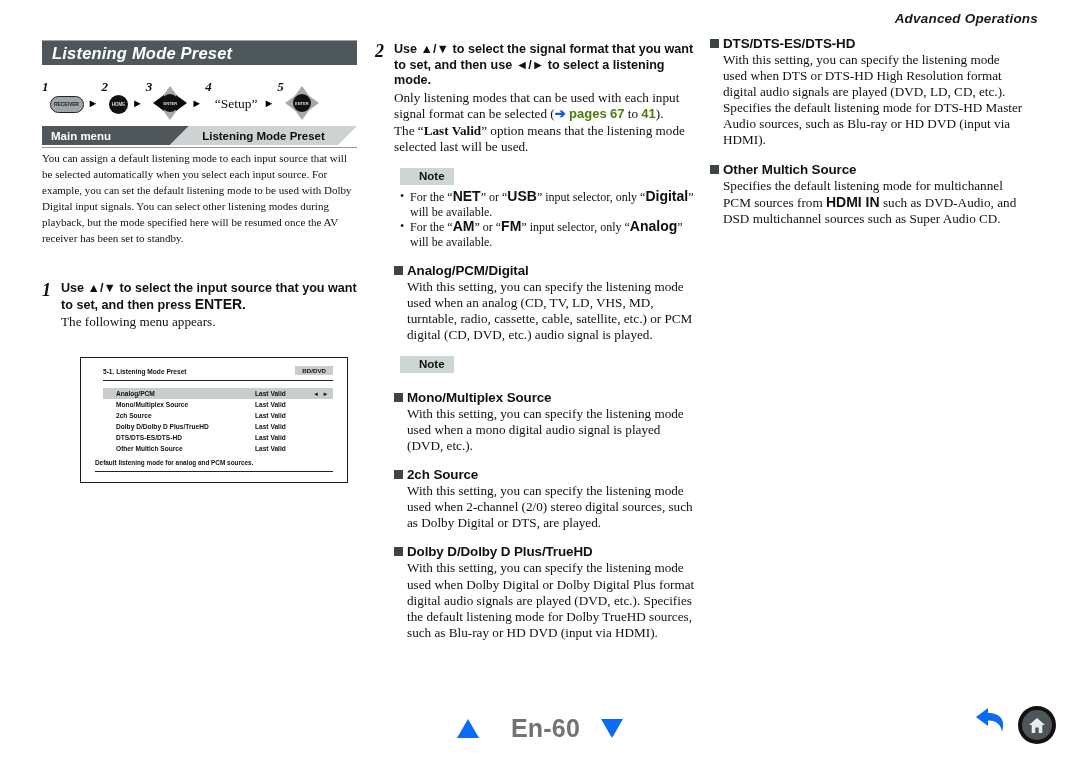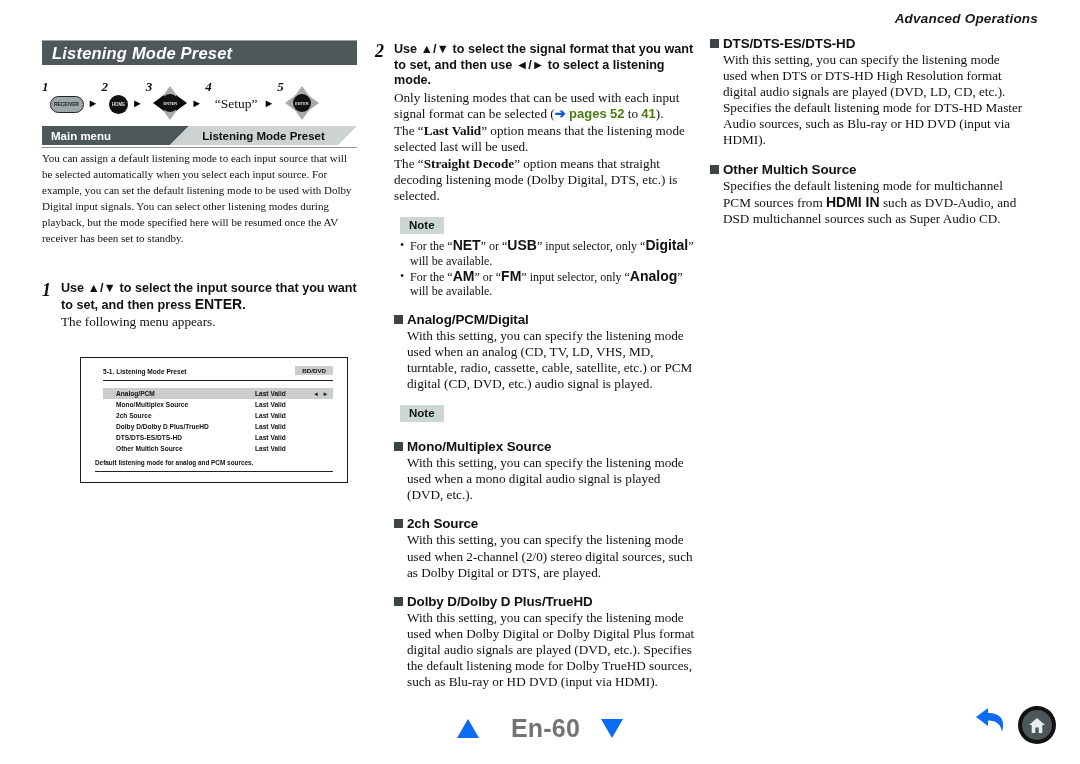--- a/index.html
+++ b/index.html
@@ -378,21 +378,21 @@
 
   
   .note-wrap { margin-top: 11px; padding-left: 6px; }
   .note-tag {
     display: inline-block;
     background: #ccd7d3;
     font-family: "Liberation Sans", sans-serif;
     font-weight: bold;
     font-size: 11.5px;
     color: #111;
-    padding: 2px 9px 3px 9px;
+    padding: 2px 9px 3px 19px;
     margin-bottom: 4px;
   }
   .note-list { margin: 0; padding: 0; list-style: none; }
   .note-list li {
     font-family: "Liberation Serif", serif;
     font-size: 12px;
     line-height: 14.6px;
     padding-left: 10px;
     position: relative;
     margin-bottom: 0px;
@@ -577,23 +577,22 @@
         <div class="cap">Default listening mode for analog and PCM sources.</div>
         <div class="rule"></div>
       </div>
     </div>
   </div>
 
   <div class="step2 step">
     <div class="step-num">2</div>
     <div class="step-body">
       <div class="step-lead">Use ▲/▼ to select the signal format that you want to set, and then use ◄/► to select a listening mode.</div>
-      <div class="step-note"><span>Only listening modes that can be used with each input signal format can be selected (</span><span class="arrow-glyph">➔</span> <a class="link-sans">pages</a> <a class="link-sans">52</a><span> to </span><a class="link-sans">41</a><span>).</span></div>
+      <div class="step-note"><span>Only listening modes that can be used with each input signal format can be selected (</span><span class="arrow-glyph">➔</span> <a class="link-sans">pages</a> <a class="link-sans">67</a><span> to </span><a class="link-sans">41</a><span>).</span></div>
       <div class="step-note"><span>The “</span><b>Last Valid</b><span>” option means that the listening mode selected last will be used.</span></div>
-      <div class="step-note"><span>The “</span><b>Straight Decode</b><span>” option means that straight decoding listening mode (Dolby Digital, DTS, etc.) is selected.</span></div>
 
       <div class="note-wrap">
         <span class="note-tag">Note</span>
         <ul class="note-list">
           <li><span>For the “</span><b class="sans-b">NET</b><span>” or “</span><b class="sans-b">USB</b><span>” input selector, only “</span><b class="sans-b">Digital</b><span>” will be available.</span></li>
           <li><span>For the “</span><b class="sans-b">AM</b><span>” or “</span><b class="sans-b">FM</b><span>” input selector, only “</span><b class="sans-b">Analog</b><span>” will be available.</span></li>
         </ul>
       </div>
 
       <div class="subhead">

